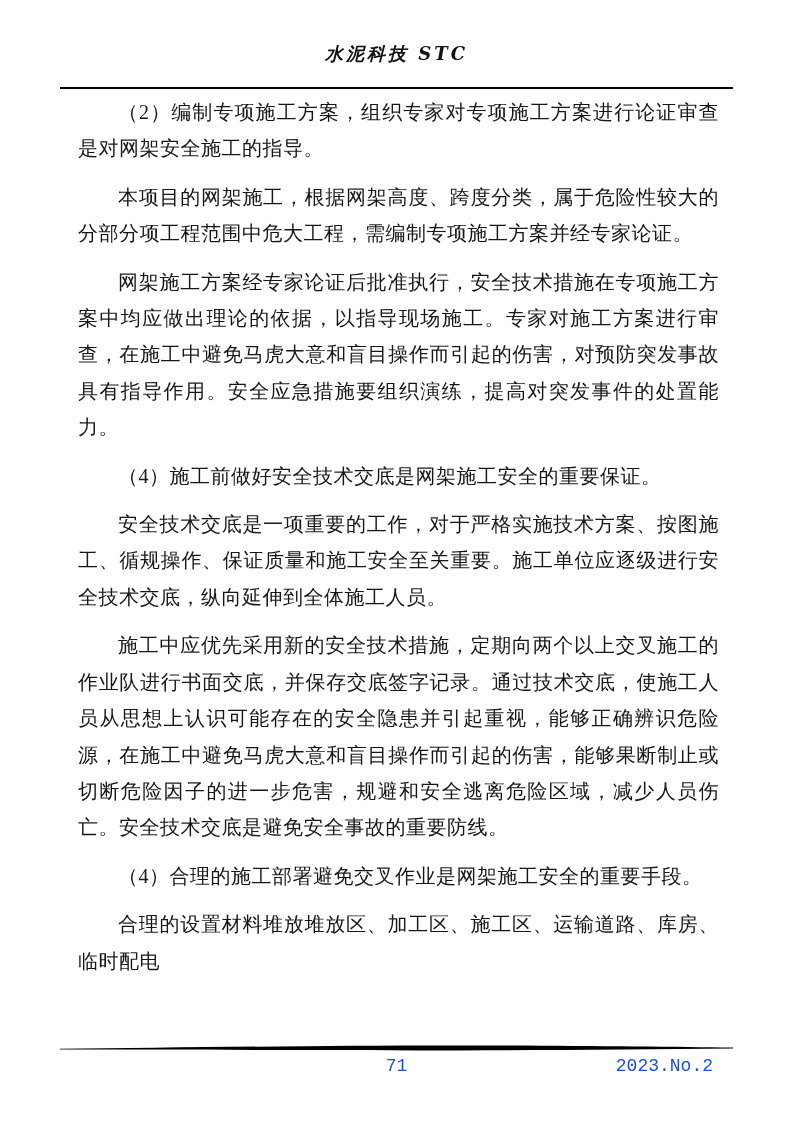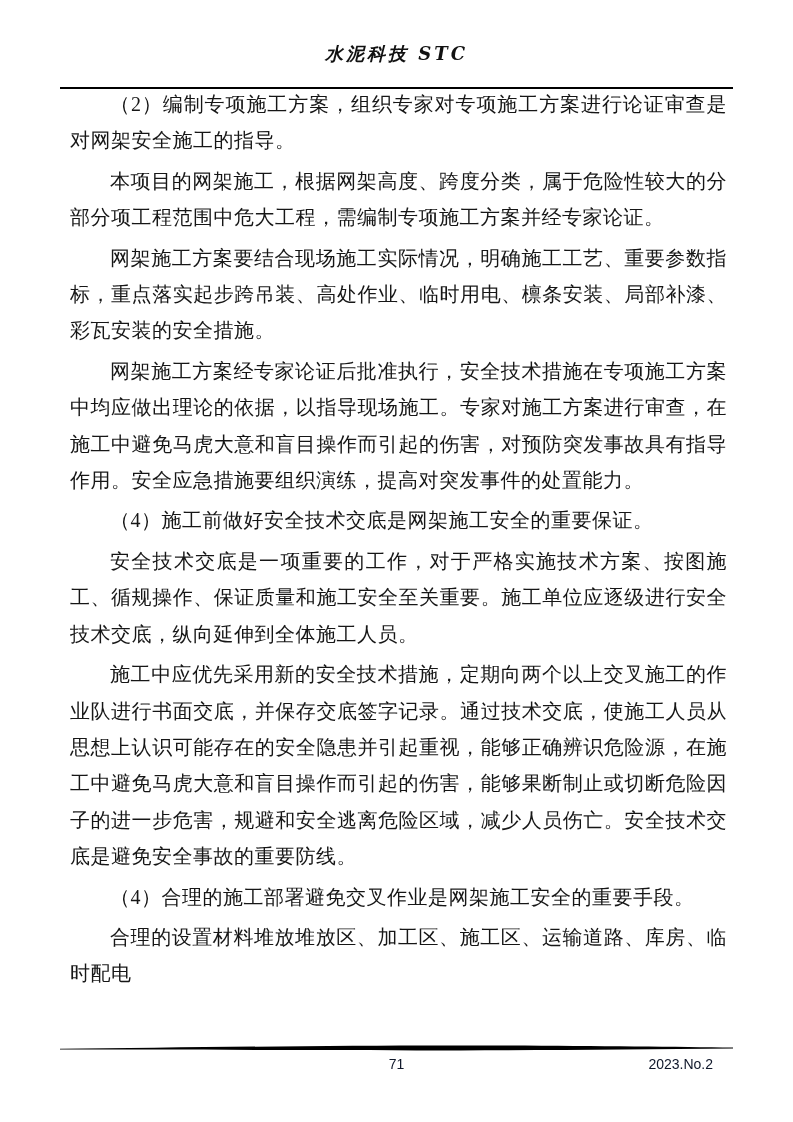--- a/index.html
+++ b/index.html
@@ -44,41 +44,41 @@
     position: absolute;
     top: 82px;
     left: 66px;
     width: 665px;
     font-size: 20px;
     line-height: 36.4px;
     text-align: justify;
     letter-spacing: 0.5px;
   }
   .doc-body p {
-    margin: 4px;
+    margin: 12px;
     padding: 0;
     text-indent: 2em;
   }
   
   .footer-rule {
     position: absolute;
     top: 1044px;
     left: 60px;
     width: 673px;
     height: 10px;
   }
   .footer-row {
     position: absolute;
     top: 1056px;
     left: 60px;
     width: 673px;
     height: 20px;
-    font-family: Liberation Sans, sans-serif;
-    font-size: 14px;
-    color: #0f172a;
+    font-family: Liberation Mono, monospace;
+    font-size: 18px;
+    color: #1d4ed8;
   }
   .page-number {
     display: block;
     width: 100%;
     text-align: center;
   }
   .issue-number {
     position: absolute;
     top: 0;
     right: 20px;
@@ -89,21 +89,20 @@
 
 <div class="page">
 
   <div class="journal-title">水泥科技 STC</div>
 
   <div class="header-rule"></div>
 
   <div class="doc-body">
     <p>（2）编制专项施工方案，组织专家对专项施工方案进行论证审查是对网架安全施工的指导。</p>
     <p>本项目的网架施工，根据网架高度、跨度分类，属于危险性较大的分部分项工程范围中危大工程，需编制专项施工方案并经专家论证。</p>
-    <p>网架施工方案要结合现场施工实际情况，明确施工工艺、重要参数指标，重点落实起步跨吊装、高处作业、临时用电、檩条安装、局部补漆、彩瓦安装的安全措施。</p>
     <p>网架施工方案经专家论证后批准执行，安全技术措施在专项施工方案中均应做出理论的依据，以指导现场施工。专家对施工方案进行审查，在施工中避免马虎大意和盲目操作而引起的伤害，对预防突发事故具有指导作用。安全应急措施要组织演练，提高对突发事件的处置能力。</p>
     <p>（4）施工前做好安全技术交底是网架施工安全的重要保证。</p>
     <p>安全技术交底是一项重要的工作，对于严格实施技术方案、按图施工、循规操作、保证质量和施工安全至关重要。施工单位应逐级进行安全技术交底，纵向延伸到全体施工人员。</p>
     <p>施工中应优先采用新的安全技术措施，定期向两个以上交叉施工的作业队进行书面交底，并保存交底签字记录。通过技术交底，使施工人员从思想上认识可能存在的安全隐患并引起重视，能够正确辨识危险源，在施工中避免马虎大意和盲目操作而引起的伤害，能够果断制止或切断危险因子的进一步危害，规避和安全逃离危险区域，减少人员伤亡。安全技术交底是避免安全事故的重要防线。</p>
     <p>（4）合理的施工部署避免交叉作业是网架施工安全的重要手段。</p>
     <p>合理的设置材料堆放堆放区、加工区、施工区、运输道路、库房、临时配电</p>
   </div>
 
   <svg class="footer-rule" viewBox="0 0 673 10" preserveAspectRatio="none">
     <path d="M0,4.8 C120,3.6 280,1.2 400,1.4 C510,1.6 610,2.8 673,3.6

